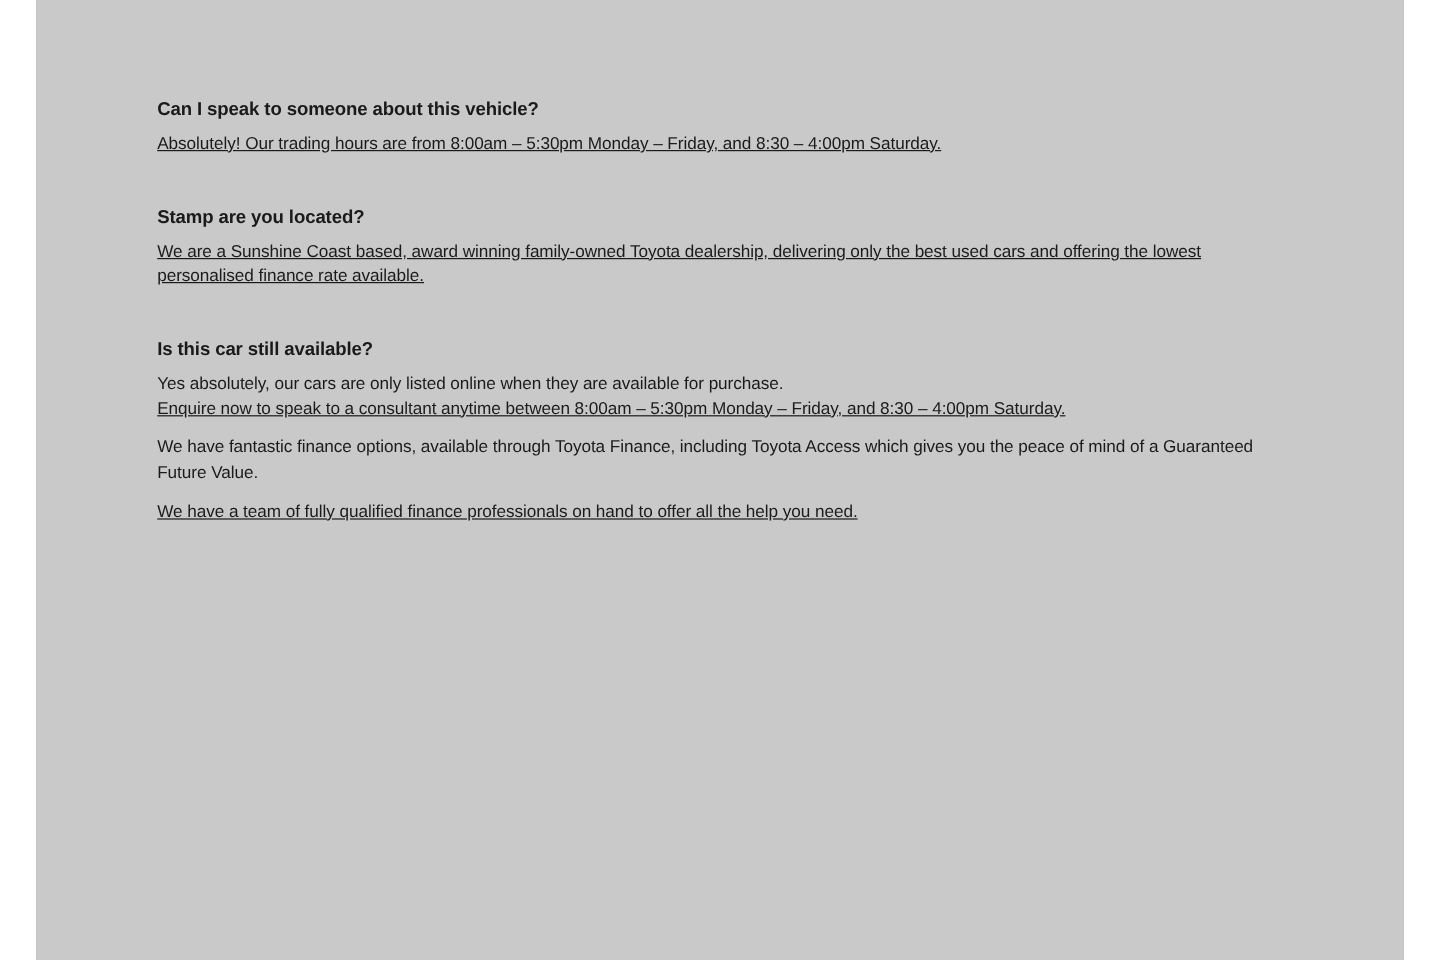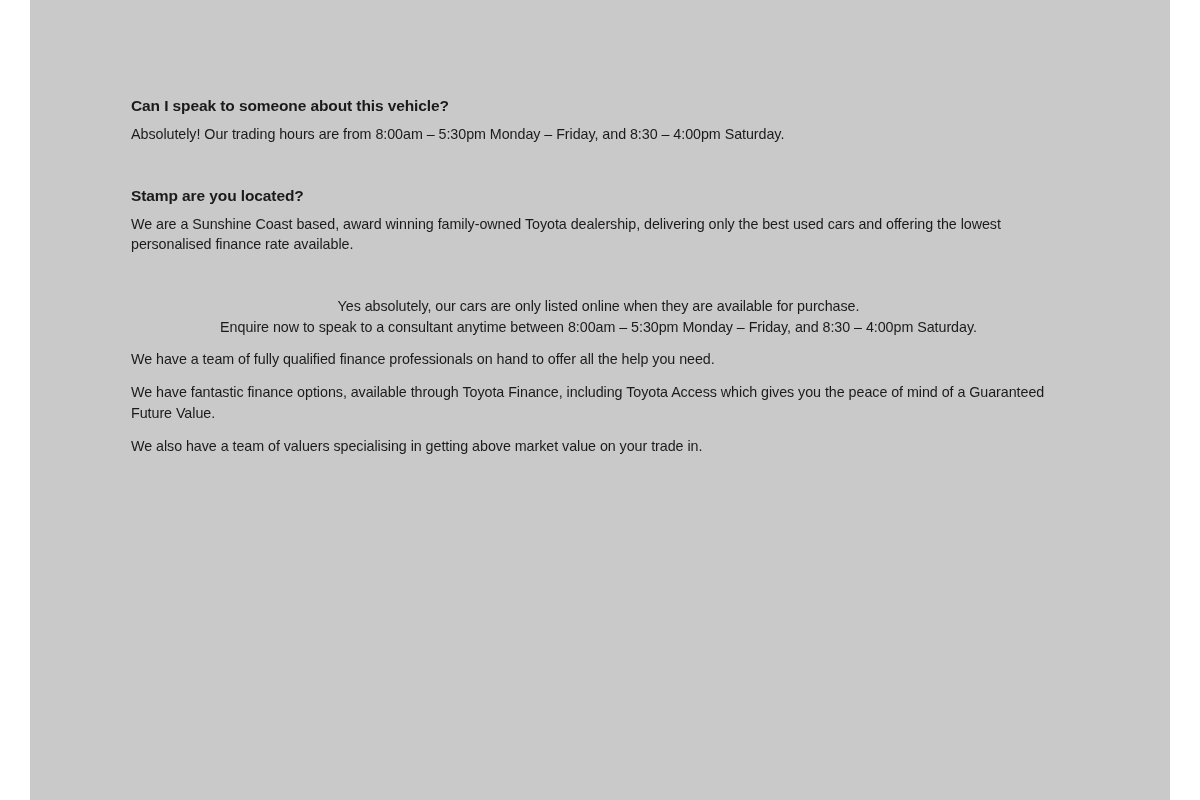--- a/index.html
+++ b/index.html
@@ -23,21 +23,21 @@
     position: absolute;
     left: 30px;
     top: 0;
     width: 1140px;
     height: 800px;
     background: #c9c9c9;
   }
   .faq-wrap {
     position: absolute;
     left: 101px;      
-    top: 96px;
+    top: 82px;
     width: 960px;
   }
   .faq-block {
     margin-bottom: 41px;
   }
   .faq-block:last-child {
     margin-bottom: 0;
   }
   .faq-question {
     font-size: 15.5px;
@@ -51,24 +51,24 @@
     font-size: 14.3px;
     font-weight: 400;
     color: #1b1b1b;
     line-height: 1.45;
     margin: 0 0 12px 0;
     max-width: 935px;
     letter-spacing: -0.05px;
   }
   .faq-para:last-child {
     margin-bottom: 0;
+    text-decoration: underline;
   }
   .faq-lines .faq-para {
     margin-bottom: 0;
-    text-align: center;
   }
   .faq-lines {
     margin-bottom: 12px;
   }
 </style>
 </head>
 <body>
 
 <div class="page">
   <div class="content-panel">
@@ -78,24 +78,24 @@
         <h2 class="faq-question">Can I speak to someone about this vehicle?</h2>
         <p class="faq-para">Absolutely! Our trading hours are from 8:00am – 5:30pm Monday – Friday, and 8:30 – 4:00pm Saturday.</p>
       </section>
 
       <section class="faq-block">
         <h2 class="faq-question">Stamp are you located?</h2>
         <p class="faq-para">We are a Sunshine Coast based, award winning family-owned Toyota dealership, delivering only the best used cars and offering the lowest personalised finance rate available.</p>
       </section>
 
       <section class="faq-block">
+        <h2 class="faq-question">Is this car still available?</h2>
         <div class="faq-lines">
           <p class="faq-para">Yes absolutely, our cars are only listed online when they are available for purchase.</p>
           <p class="faq-para">Enquire now to speak to a consultant anytime between 8:00am – 5:30pm Monday – Friday, and 8:30 – 4:00pm Saturday.</p>
         </div>
+        <p class="faq-para">We have fantastic finance options, available through Toyota Finance, including Toyota Access which gives you the peace of mind of a Guaranteed Future Value.</p>
         <p class="faq-para">We have a team of fully qualified finance professionals on hand to offer all the help you need.</p>
-        <p class="faq-para">We have fantastic finance options, available through Toyota Finance, including Toyota Access which gives you the peace of mind of a Guaranteed Future Value.</p>
-        <p class="faq-para">We also have a team of valuers specialising in getting above market value on your trade in.</p>
       </section>
 
     </div>
   </div>
 </div>
 
 </body></html>

